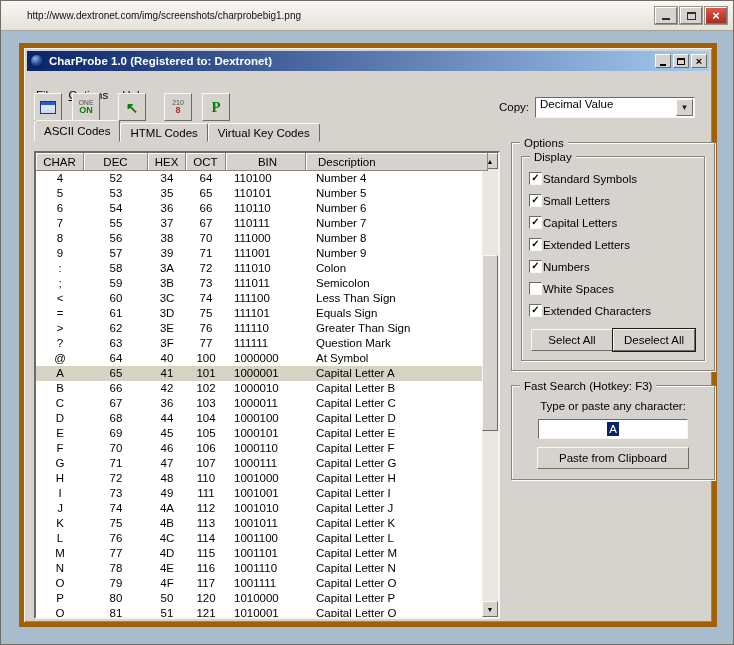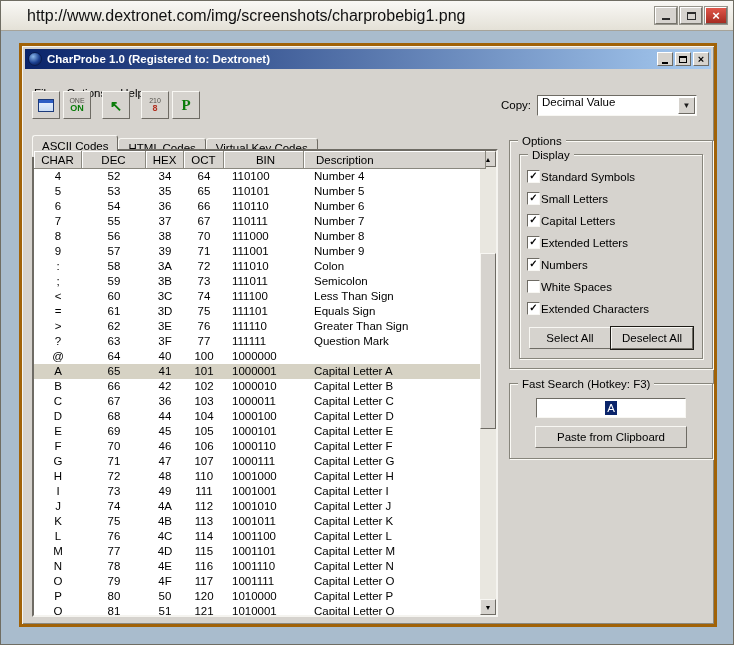--- a/index.html
+++ b/index.html
@@ -8,38 +8,38 @@
     position:relative; width:734px; height:645px;
     border:1px solid #6f6d63; background:#a9bccd;
     font-family:"Liberation Sans", sans-serif; overflow:hidden;
   }
   
   .browser-titlebar {
     height:30px; background:linear-gradient(#f9f8f5,#e4e1d7);
     border-bottom:1px solid #a6a399; display:flex; align-items:center;
     padding:0 6px;
   }
-  .url { flex:1; font-size:16px; color:#101010; white-space:nowrap; overflow:hidden;padding-left:20px; }
+  .url { flex:1; font-size:10px; color:#101010; white-space:nowrap; overflow:hidden;padding-left:20px; }
   .winbtns { display:flex; gap:3px; }
   .bbtn {
     width:22px; height:17px; background:#d6d3ce;
     border:1px solid; border-color:#ffffff #75736a #75736a #ffffff;
     outline:1px solid #96948b; display:flex; align-items:center; justify-content:center;
     padding:0; cursor:default;
   }
   .bbtn.close { background:linear-gradient(#e0574a,#a62c21); }
   .glyph-min { width:8px; border-bottom:2px solid #2c2c2c; margin-top:7px; }
   .glyph-max { width:9px; height:8px; border:1px solid #2c2c2c; border-top-width:2px; }
   .glyph-x { color:#fff; font-weight:bold; font-size:13px; line-height:1; }
   .browser-content { position:absolute; top:30px; left:0; right:0; bottom:0; background:#a9bccd; }
 
   
   .appwin {
     position:absolute; left:18px; top:12px; width:698px; height:584px;
-    background:#d6d3ce; border:3px solid #a16207;
+    background:#d6d3ce; border:5px solid #a16207;
     box-shadow: inset 1px 1px 0 #f6f5f1, inset -1px -1px 0 #8b897f;
   }
   .titlebar {
     position:absolute; left:3px; top:3px; right:3px; height:20px;
     background:linear-gradient(90deg,#0a246a,#a6caf0);
     display:flex; align-items:center; padding:0 2px;
   }
   .app-icon {
     width:14px; height:14px; border-radius:50%; margin-left:1px;
     background:radial-gradient(circle at 35% 30%, #8ab6e8, #1a3f90 55%, #06123f);
@@ -59,21 +59,21 @@
     position:absolute; left:3px; top:23px; right:3px; height:19px;
     display:flex; align-items:center; font-size:11.5px; color:#000; padding-left:2px;
   }
   .menu-item { padding:2px 7px;margin-top:28px; }
 
   .toolbar {
     position:absolute; left:3px; top:42px; right:3px; height:34px;
     display:flex; align-items:center; padding:0 14px 0 7px;
   }
   .tool-btn {
-    width:28px; height:28px; background:#d6d3ce; margin-right:3px;
+    width:28px; height:28px; background:#d6d3ce; margin-right:10px;
     border:1px solid; border-color:#f8f7f3 #6e6b64 #6e6b64 #f8f7f3;
     display:flex; align-items:center; justify-content:center; padding:0;
   }
   .tool-gap { width:8px; }
   .ic-window { width:16px; height:13px; border:1px solid #1c3a7a; background:linear-gradient(#eaf2ff,#c9dcf4); box-shadow:inset 0 3px 0 #2d5dc4; }
   .ic-stack { display:flex; flex-direction:column; align-items:center; line-height:1; }
   .ic-stack i { font-style:normal; font-size:7px; color:#55534c; letter-spacing:0; }
   .ic-stack b { font-size:9px; font-weight:bold; color:#0a7d0a; }
   .ic-stack b.red { color:#b23020; }
   .ic-arrow { color:#0a7d0a; font-size:15px; font-weight:bold; line-height:1; }
@@ -85,21 +85,21 @@
     border:1px solid; border-color:#6e6b64 #f8f7f3 #f8f7f3 #6e6b64;
     display:flex; align-items:flex-start;
   }
   .combo-text { flex:1; font-size:11.5px; padding-left:4px; color:#000; white-space:nowrap; }
   .combo-btn {
     width:17px; height:17px; margin:1px; background:#d6d3ce;
     border:1px solid; border-color:#ffffff #6e6b64 #6e6b64 #ffffff;
     font-size:8px; color:#1c1c1c; display:flex; align-items:center; justify-content:center;
   }
 
-  .tabs { position:absolute; left:10px; top:89px; height:22px; display:flex; align-items:flex-end; }
+  .tabs { position:absolute; left:10px; top:72px; height:22px; display:flex; align-items:flex-end; }
   .tab {
     height:19px; padding:0 9px; background:#d6d3ce; font-size:11.5px;
     border:1px solid; border-color:#f8f7f3 #6e6b64 #d6d3ce #f8f7f3;
     border-radius:3px 3px 0 0; display:flex; align-items:center; color:#000;
   }
   .tab.active { height:22px; position:relative; z-index:2; }
 
   
   .tablebox {
     position:absolute; left:10px; top:103px; width:466px; height:468px;
@@ -367,20 +367,21 @@
               <div class="tcell c3">77</div>
               <div class="tcell c4">111111</div>
               <div class="tcell c5">Question Mark</div>
             </div>
             <div class="trow">
               <div class="tcell c0">@</div>
               <div class="tcell c1">64</div>
               <div class="tcell c2">40</div>
               <div class="tcell c3">100</div>
               <div class="tcell c4">1000000</div>
+              <div class="tcell c5">At Symbol</div>
             </div>
             <div class="trow selected">
               <div class="tcell c0">A</div>
               <div class="tcell c1">65</div>
               <div class="tcell c2">41</div>
               <div class="tcell c3">101</div>
               <div class="tcell c4">1000001</div>
               <div class="tcell c5">Capital Letter A</div>
             </div>
             <div class="trow">
@@ -555,20 +556,21 @@
                 </div>
               </div>
             <div class="btn-row">
               <button class="w95btn">Select All</button>
               <button class="w95btn default">Deselect All</button>
             </div>
           </div>
         </div>
         <div class="groupbox search-gb">
           <span class="gb-label">Fast Search (Hotkey: F3)</span>
+          <div class="hint">Type or paste any character:</div>
           <div class="search-input">
             <span class="sel">A</span>
           </div>
           <button class="w95btn paste">Paste from Clipboard</button>
         </div>
       </div>
 
     </div>
   </div>
 </div>

